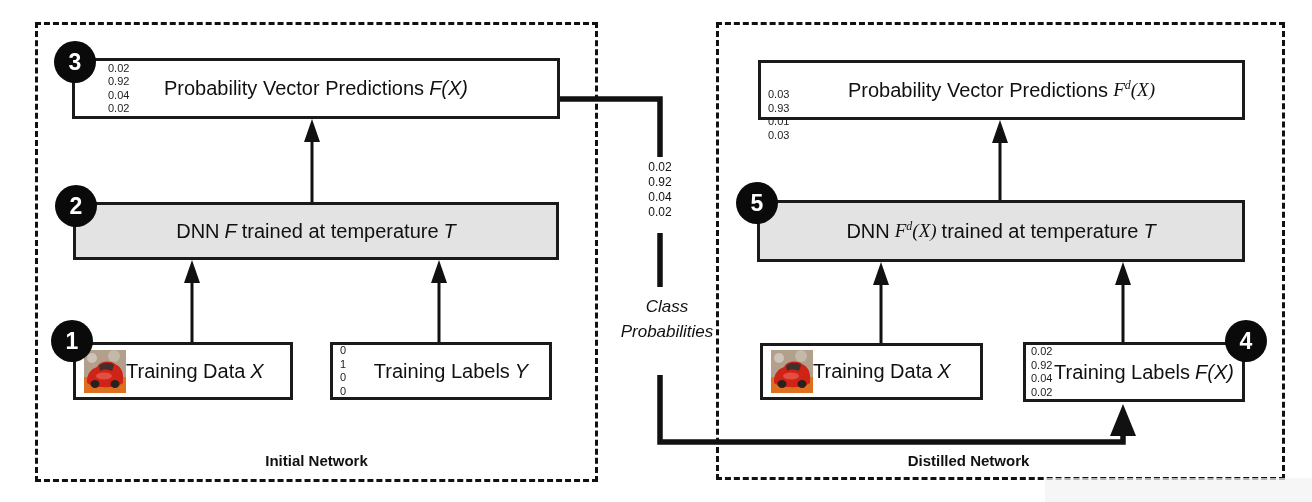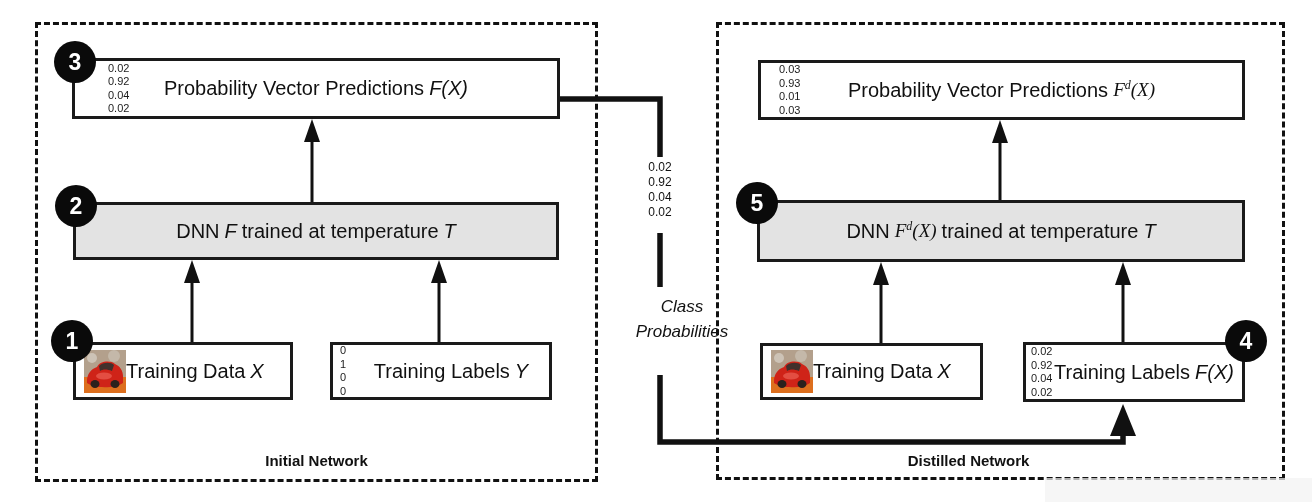--- a/index.html
+++ b/index.html
@@ -112,21 +112,21 @@
       <div>0</div>
       <div>0</div>
     </div>
     <div class="boxlabel">
       <span>Training Labels</span>
       <span class="mi">Y</span>
     </div>
   </div>
 
   <div class="box" style="left:758px;top:60px;width:487px;height:60px;">
-    <div class="vals" style="left:18px;">
+    <div class="vals" style="left:7px;margin-top:25px;">
       <div>0.03</div>
       <div>0.93</div>
       <div>0.01</div>
       <div>0.03</div>
     </div>
     <div class="boxlabel">
       <span>Probability Vector Predictions</span>
       <span class="mserif"><span>F</span><sup>d</sup><span>(X)</span></span>
     </div>
   </div>
@@ -176,21 +176,21 @@
   <div class="badge" style="left:54px;top:41px;">3</div>
   <div class="badge" style="left:1225px;top:320px;">4</div>
   <div class="badge" style="left:736px;top:182px;">5</div>
 
   <div class="linkvals" style="left:628px;top:160px;width:64px;">
     <div>0.02</div>
     <div>0.92</div>
     <div>0.04</div>
     <div>0.02</div>
   </div>
-  <div class="linkcap" style="left:602px;top:294px;width:160px;">
+  <div class="linkcap" style="left:587px;top:294px;width:160px;">
     <div>Class</div>
     <div>Probabilities</div>
   </div>
 
   <div class="caption" style="left:35px;top:452px;width:563px;">Initial Network</div>
   <div class="caption" style="left:684px;top:452px;width:569px;">Distilled Network</div>
 
   <div class="artifact"></div>
 </div>
 

